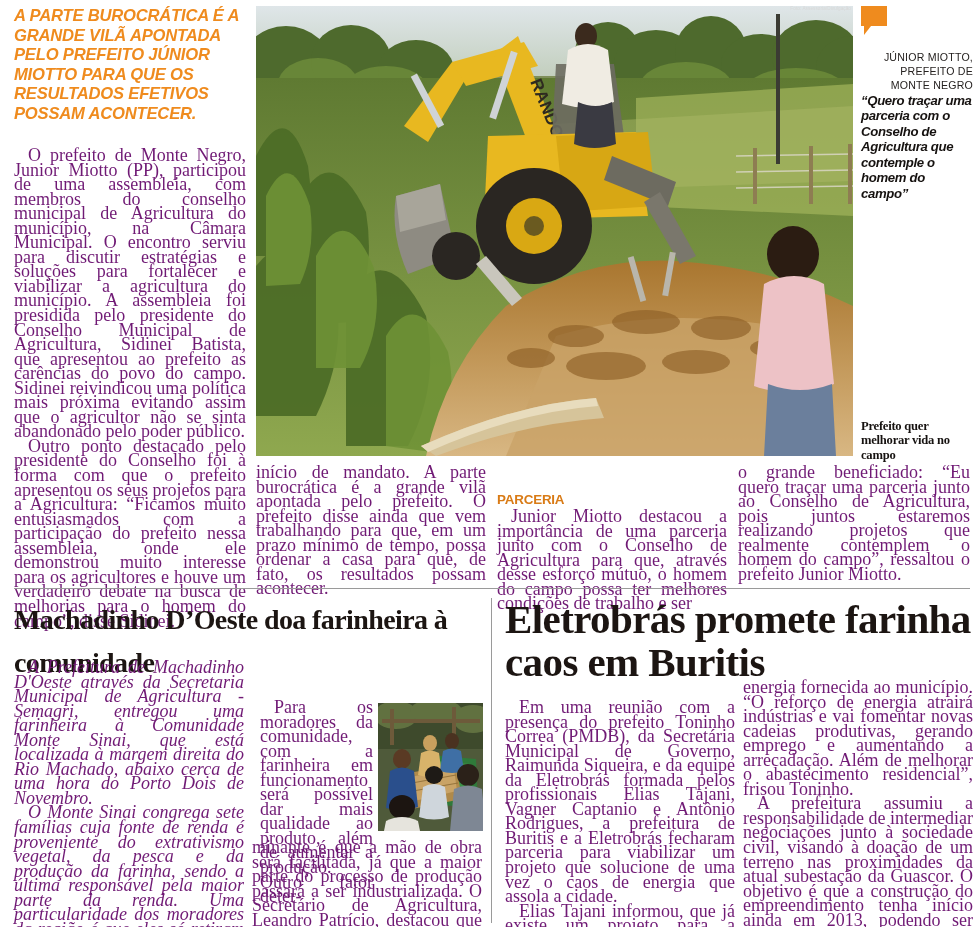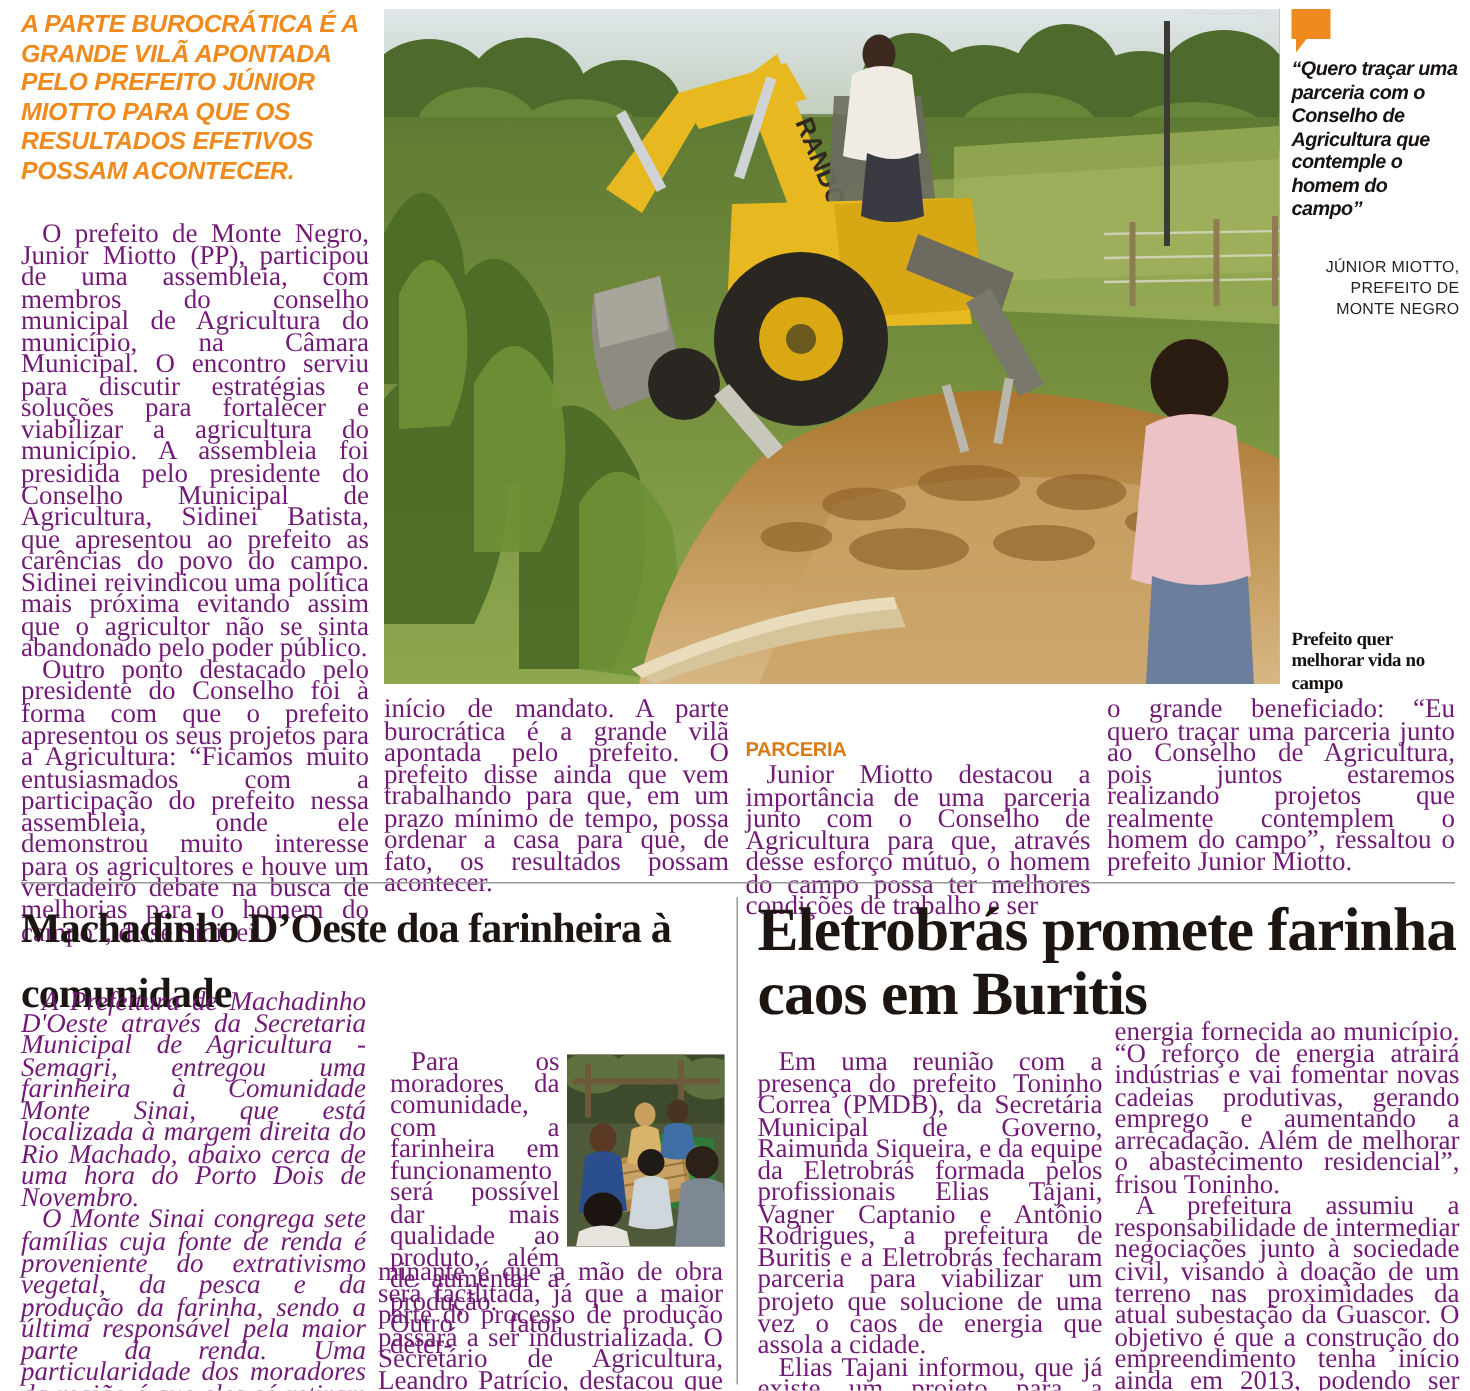--- a/index.html
+++ b/index.html
@@ -335,22 +335,22 @@
       <ellipse cx="537" cy="248" rx="26" ry="28" fill="#2b1c12"></ellipse>
       <path d="M508 278 q30 -16 60 0 l10 100 q-40 16 -80 2 Z" fill="#edc2c6"></path>
       <path d="M512 378 q32 12 64 0 l4 72 l-72 0 Z" fill="#6b7f9c"></path>
     </g>
   </svg>
   <div id="photo-credit">Foto: Assessoria/Divulgação</div>
 </div>
 
 <div id="sidebar">
   <div id="quote-bubble"></div>
+  <div id="quote-attrib">JÚNIOR MIOTTO, PREFEITO DE MONTE NEGRO</div>
   <div id="pull-quote">“Quero traçar uma parceria com o Conselho de Agricultura que contemple o homem do campo”</div>
-  <div id="quote-attrib">JÚNIOR MIOTTO, PREFEITO DE MONTE NEGRO</div>
 </div>
 
 <div id="photo-caption">Prefeito quer melhorar vida no campo</div>
 
 <div id="cont-col-a" class="body-text">
   <p style="text-indent:0">início de mandato. A parte burocrática é a grande vilã apontada pelo prefeito. O prefeito disse ainda que vem trabalhando para que, em um prazo mínimo de tempo, possa ordenar a casa para que, de fato, os resultados possam acontecer.</p>
 </div>
 
 <div id="cont-col-b">
   <div class="subhead">PARCERIA</div>

